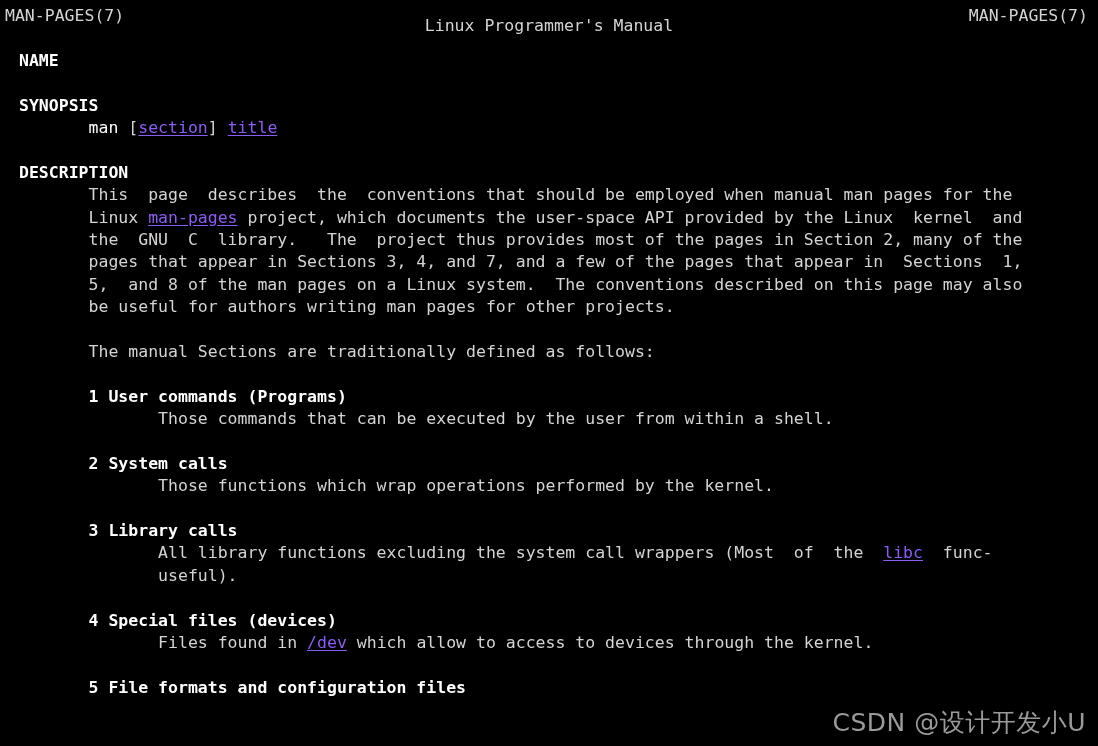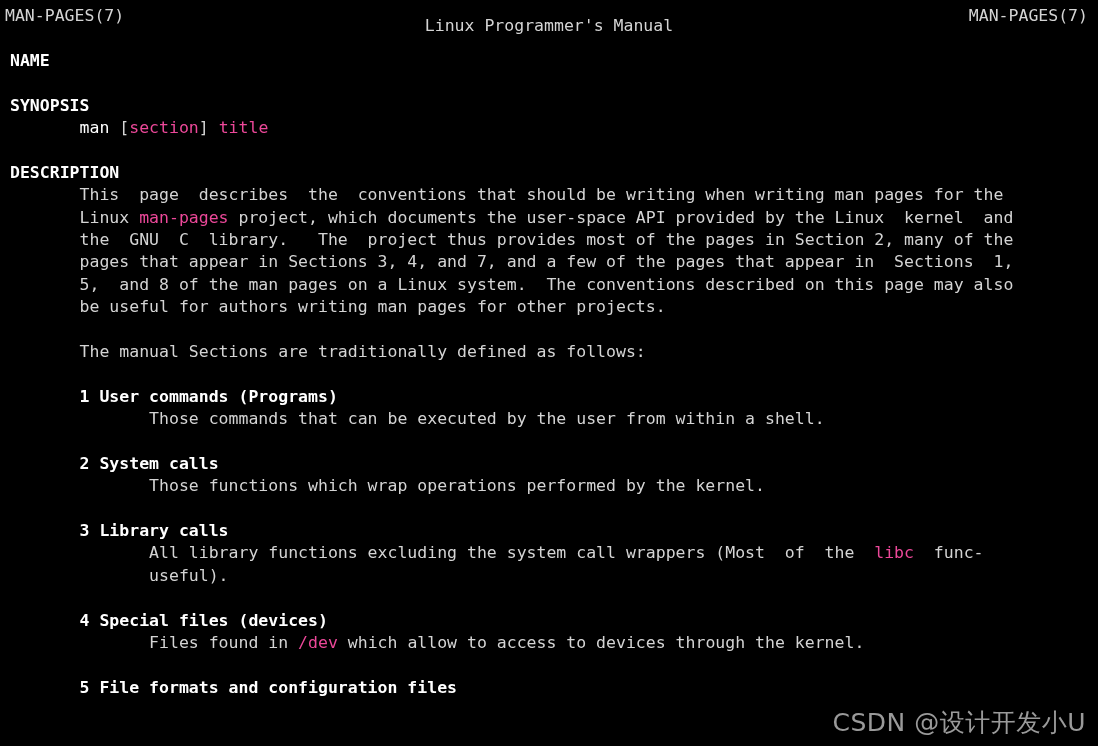--- a/index.html
+++ b/index.html
@@ -67,25 +67,26 @@
   .sect {
     font-weight: bold;
     color: #ffffff;
     white-space: pre;
   }
   b, .b {
     font-weight: normal;
     color: #ffffff;
   }
   u, .u {
+    text-decoration: underline;
     text-underline-offset: 2px;
-    color: #ec4899;
+    color: #8b5cf6;
   }
   .indent {
-    padding-left: 10px;
+    padding-left: 19px;
   }
   .watermark {
     position: absolute;
     right: 12px;
     bottom: 12px;
     color: #9a9a9a;
     font-family: "DejaVu Sans", "Liberation Sans", sans-serif;
     font-size: 25px;
     line-height: 22px;
     letter-spacing: 0.5px;
@@ -110,21 +111,21 @@
     <div class="line indent"><span class="sect">NAME</span></div>
 
     <div class="blank"> </div>
 
     <div class="line indent"><span class="sect">SYNOPSIS</span></div>
     <div class="line indent"><span>       </span><span class="b">man</span><span> [</span><span class="u">section</span><span>] </span><span class="u">title</span></div>
 
     <div class="blank"> </div>
 
     <div class="line indent"><span class="sect">DESCRIPTION</span></div>
-    <div class="line indent">       This  page  describes  the  conventions that should be writing when writing man pages for the</div>
+    <div class="line indent">       This  page  describes  the  conventions that should be employed when manual man pages for the</div>
     <div class="line indent"><span>       Linux </span><span class="u">man-pages</span><span> project, which documents the user-space API provided by the Linux  kernel  and</span></div>
     <div class="line indent">       the  GNU  C  library.   The  project thus provides most of the pages in Section 2, many of the</div>
     <div class="line indent">       pages that appear in Sections 3, 4, and 7, and a few of the pages that appear in  Sections  1,</div>
     <div class="line indent">       5,  and 8 of the man pages on a Linux system.  The conventions described on this page may also</div>
     <div class="line indent">       be useful for authors writing man pages for other projects.</div>
 
     <div class="blank"> </div>
 
     <div class="line indent">       The manual Sections are traditionally defined as follows:</div>
 

